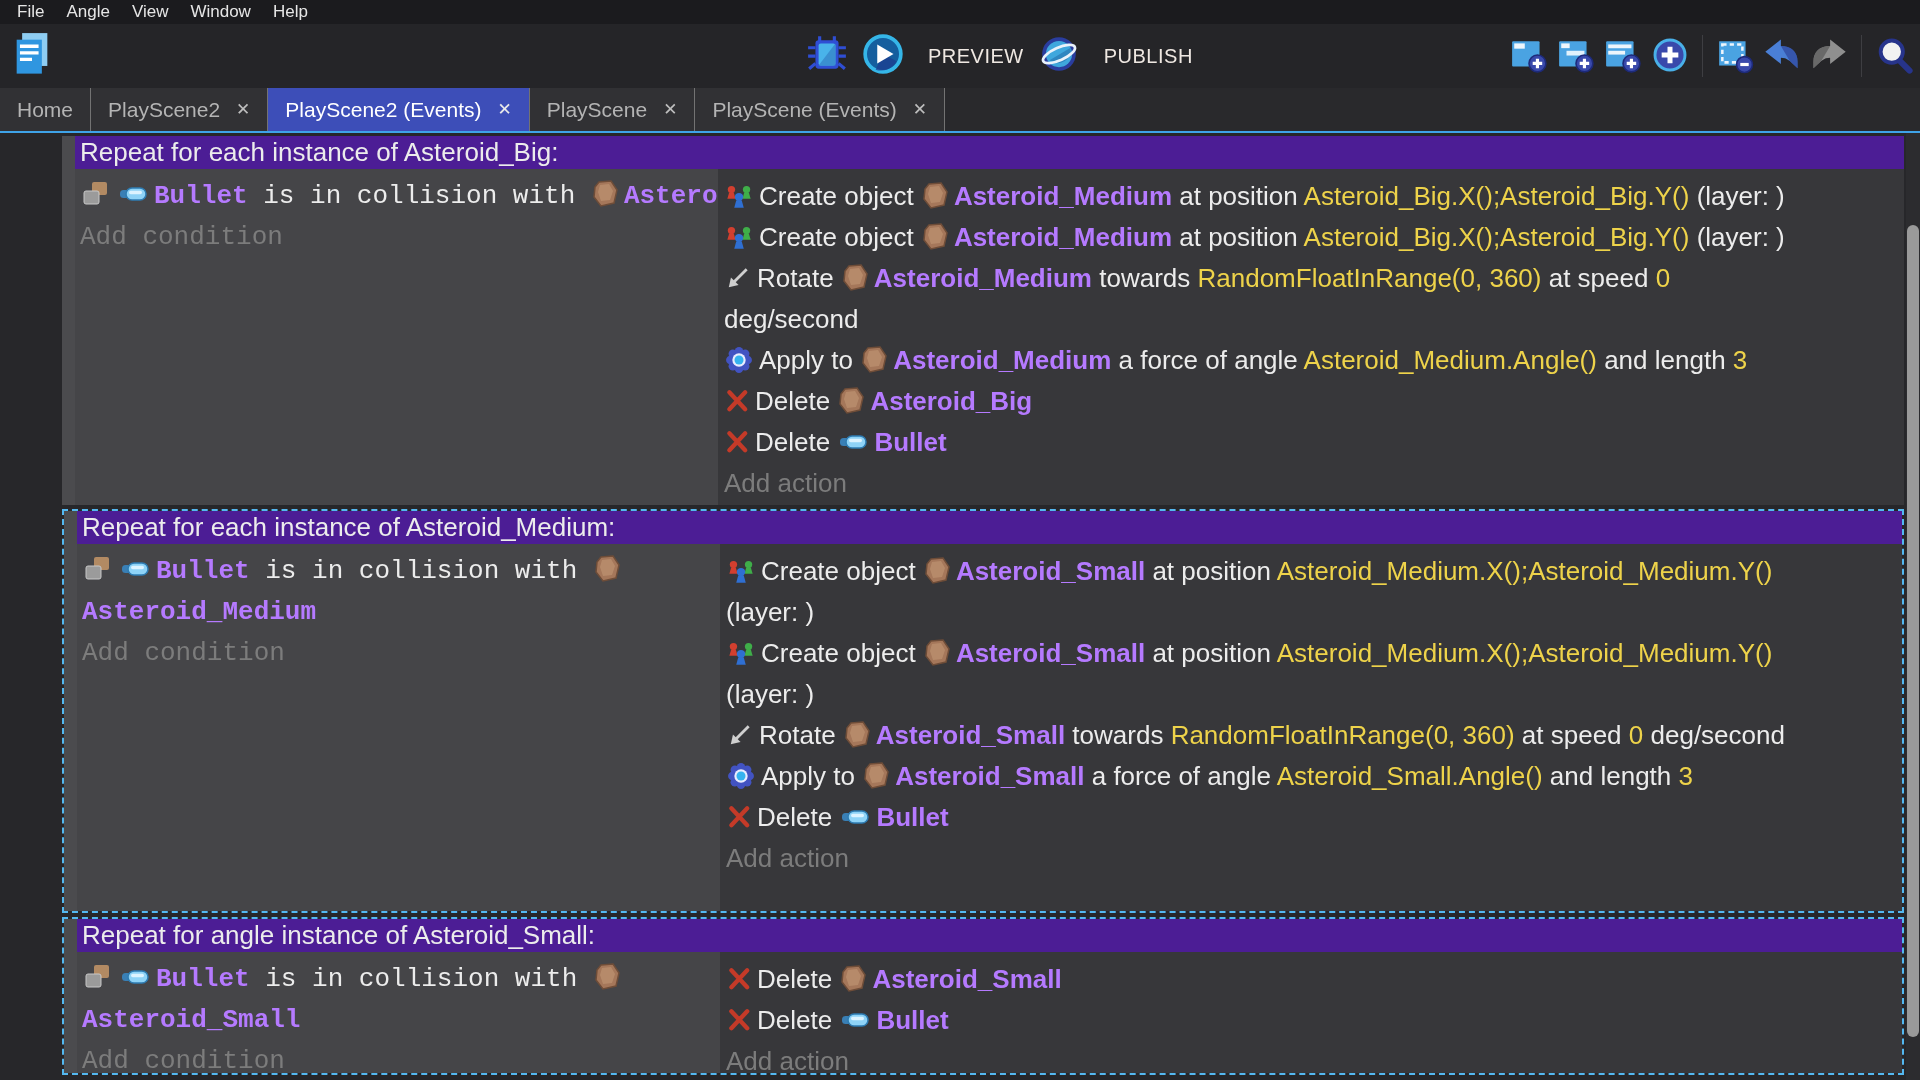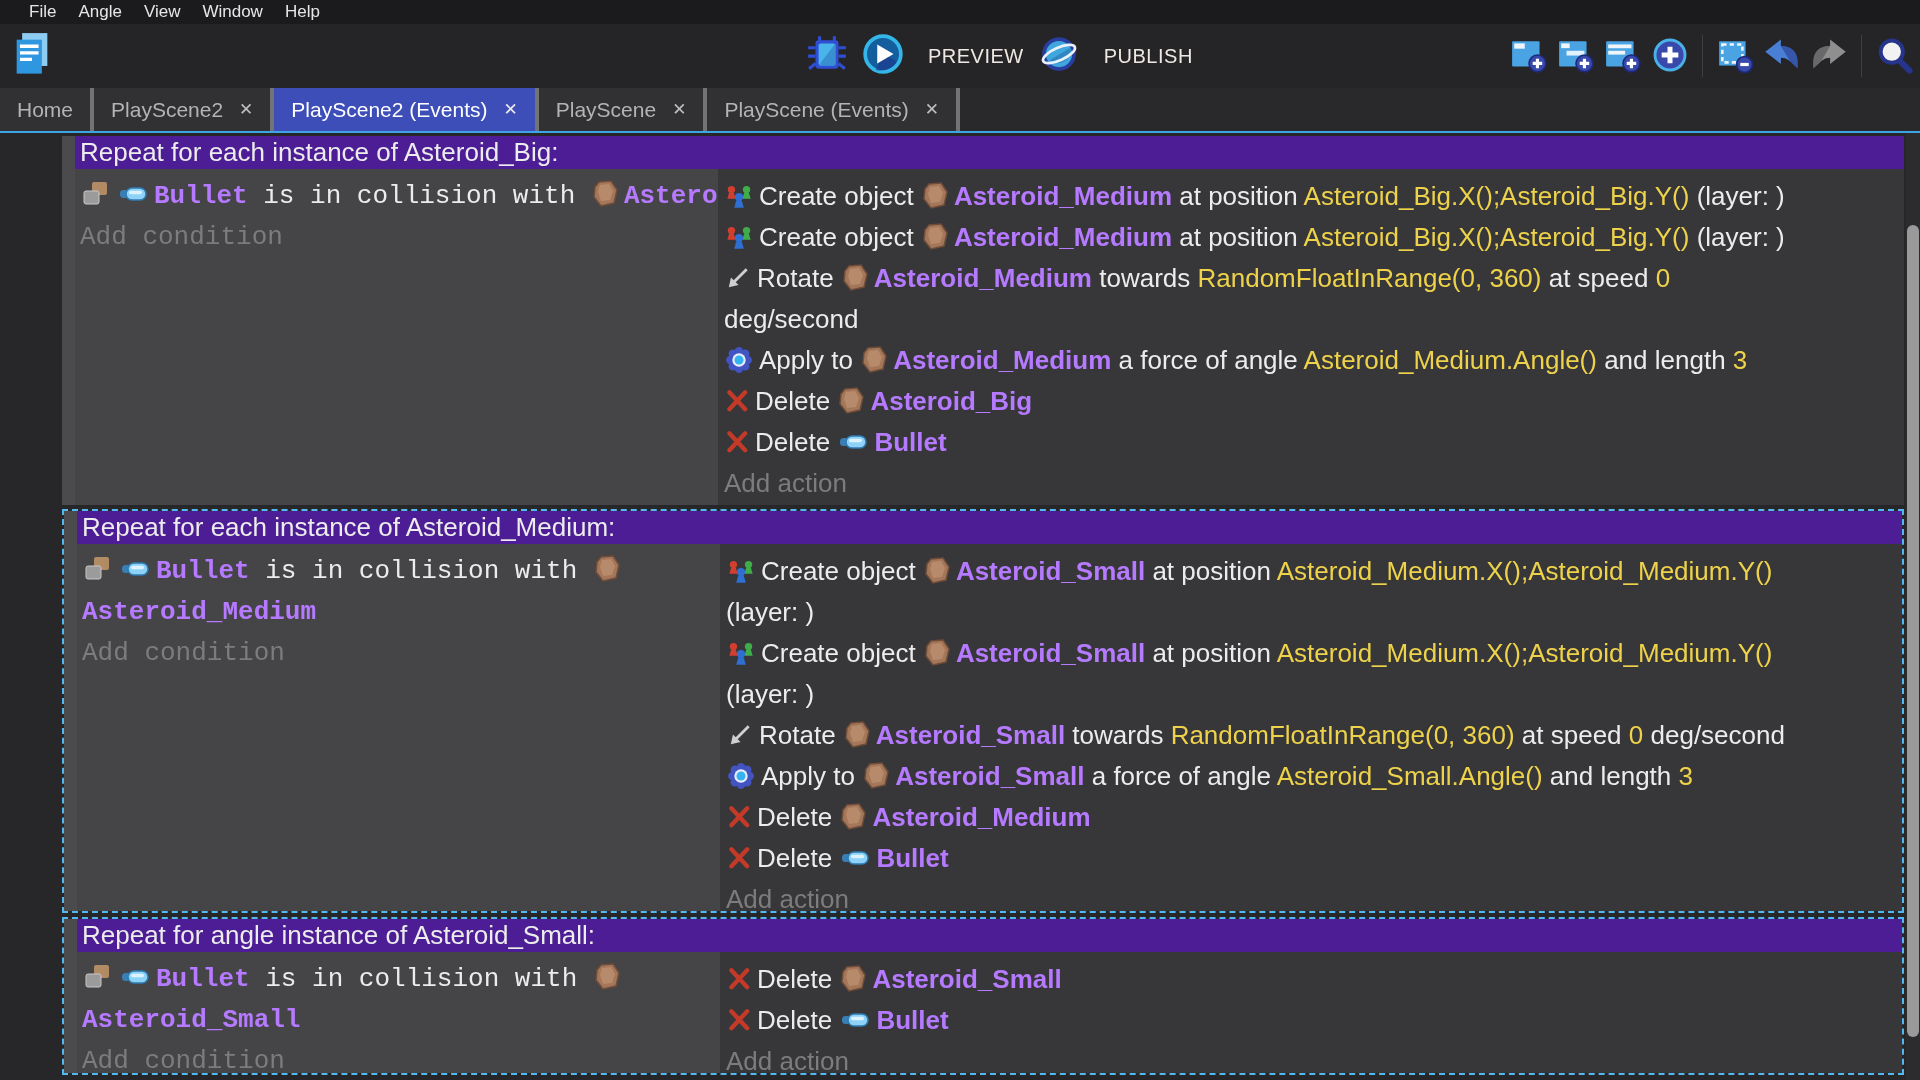--- a/index.html
+++ b/index.html
@@ -3,35 +3,35 @@
 <meta charset="utf-8">
 <style>
   html,body{margin:0;padding:0;}
   body{
     width:1920px;height:1080px;position:relative;overflow:hidden;
     background:#27272a;color:#ededed;
     font-family:"Liberation Sans",sans-serif;
   }
   
   .menubar{position:absolute;top:0;left:0;right:0;height:24px;background:#1b1b1e;
-    display:flex;align-items:center;padding-left:18px;z-index:5;}
+    display:flex;align-items:center;padding-left:6px;z-index:5;}
   .menu-item{font-size:17px;color:#e6e6e6;padding:0 11px;line-height:24px;cursor:default;}
   
   .toolbar{position:absolute;top:24px;left:0;right:0;height:64px;background:#252528;}
   .proj-btn{position:absolute;left:12px;top:8px;width:40px;height:48px;background:none;border:none;padding:0;}
   .tb-center{position:absolute;left:806px;top:0;height:64px;display:flex;align-items:center;gap:14px;}
   .tb-btn{display:flex;align-items:center;gap:24px;background:none;border:none;padding:0;
     color:#efe8e2;font-size:20px;letter-spacing:.5px;font-family:"Liberation Sans",sans-serif;}
   .tb-right{position:absolute;right:6px;top:0;height:64px;display:flex;align-items:center;gap:7px;}
   .tb-icon-btn{background:none;border:none;padding:0;width:40px;height:40px;display:flex;align-items:center;justify-content:center;}
   .tb-sep{width:1px;height:42px;background:#3e3e42;margin:0 5px;}
   
   .tabbar{position:absolute;top:88px;left:0;right:0;height:43px;background:#29292c;display:flex;align-items:stretch;}
   .tab{display:flex;align-items:center;gap:16px;padding:0 17px;font-size:21px;color:#b4b4b4;
-    background:#313134;border-right:4px solid #737373;cursor:default;white-space:nowrap;}
+    background:#313134;border-right:1px solid #737373;cursor:default;white-space:nowrap;}
   .tab.active{background:#3d4eb8;color:#ffffff;}
   .tab .close{font-size:17px;color:#bdbdbd;line-height:1;}
   .tab.active .close{color:#e9e9e9;}
   .accent-line{position:absolute;top:131px;left:0;right:0;height:2px;background:#3fa3e8;}
   
   .events{position:absolute;top:133px;left:0;right:0;bottom:0;}
   .event{position:absolute;left:62px;width:1842px;box-sizing:border-box;}
   .event.selected{border:2px dashed #54b8f0;}
   .ev0{top:3px;height:369px;}
   .ev1{top:376px;height:404px;}
@@ -342,26 +342,20 @@
                     <circle cx="18.7" cy="7.3" r="4"></circle>
                   </g>
                   <circle cx="13" cy="13" r="6.2" fill="#e8ecff"></circle>
                   <circle cx="13" cy="13" r="4.2" fill="#36b3ef"></circle>
                 </svg></span><span>Apply to </span><span><svg width="26" height="28" viewBox="0 0 26 28">
                   <polygon points="7,2 19,1 25,10 22,23 9,26 2,17 3,7" fill="#a5775a" stroke="#6f4d38" stroke-width="1.5"></polygon>
                   <polygon points="8,5 17,4 21,11 18,20 9,21 6,12" fill="#c49a78" opacity="0.55"></polygon>
                 </svg></span><span class="obj">Asteroid_Small</span><span> a force of angle </span><span class="expr">Asteroid_Small.Angle()</span><span> and length </span><span class="expr">3</span></div>
             <div class="row"><span><svg width="24" height="24" viewBox="0 0 22 22">
                   <path d="M4 3 L18.5 18.5 M18.5 3 L4 18.5" stroke="#c43a28" stroke-width="4" stroke-linecap="round"></path>
-                </svg></span><span>Delete </span><span><svg width="26" height="28" viewBox="0 0 26 28">
-                  <polygon points="7,2 19,1 25,10 22,23 9,26 2,17 3,7" fill="#a5775a" stroke="#6f4d38" stroke-width="1.5"></polygon>
-                  <polygon points="8,5 17,4 21,11 18,20 9,21 6,12" fill="#c49a78" opacity="0.55"></polygon>
-                </svg></span><span class="obj">Asteroid_Medium</span></div>
-            <div class="row"><span><svg width="24" height="24" viewBox="0 0 22 22">
-                  <path d="M4 3 L18.5 18.5 M18.5 3 L4 18.5" stroke="#c43a28" stroke-width="4" stroke-linecap="round"></path>
                 </svg></span><span>Delete </span><span><svg width="30" height="17" viewBox="0 0 30 17">
                   <rect x="2" y="5" width="9" height="8" rx="3.5" fill="#397fb5"></rect>
                   <rect x="8" y="3" width="20" height="12" rx="6" fill="#8ed3f7" stroke="#2e7cb3" stroke-width="1.5"></rect>
                   <rect x="11" y="5.8" width="13" height="3.4" rx="1.7" fill="#dcf3ff"></rect>
                 </svg></span><span class="obj">Bullet</span></div>
             <div class="row"><span class="ph">Add action</span></div>
           </div>
         </div>
       </div>
     </div>

